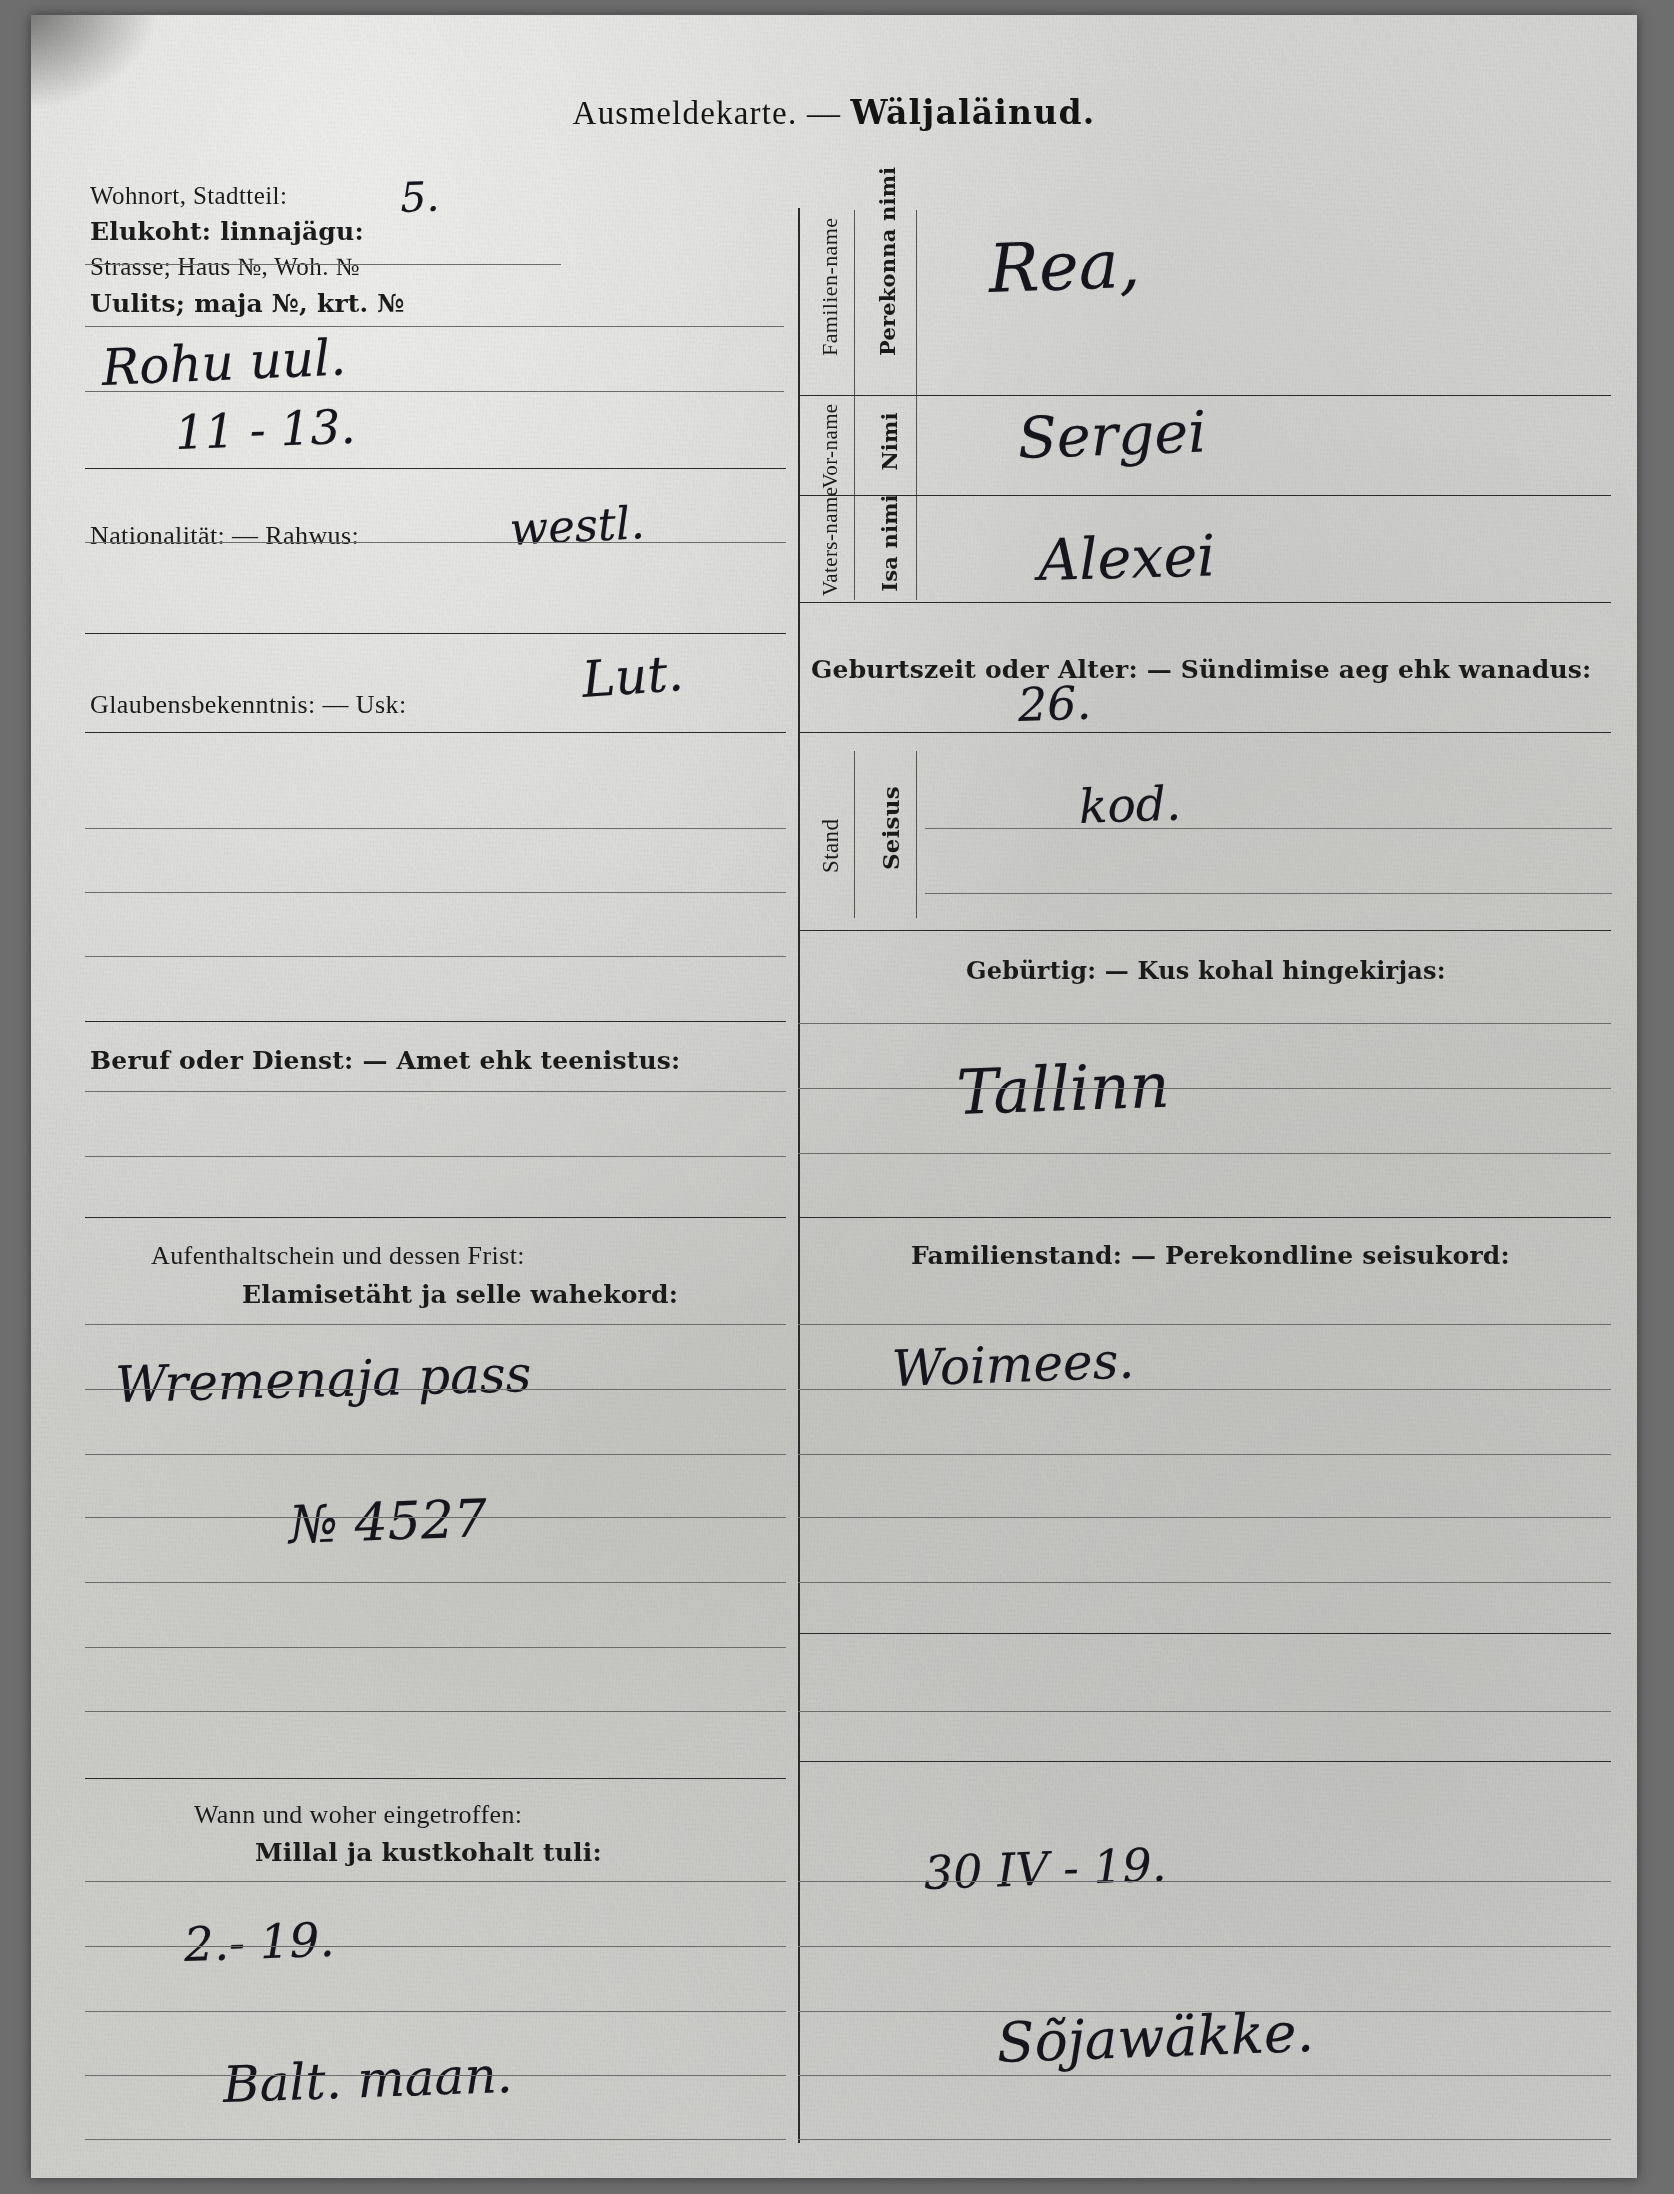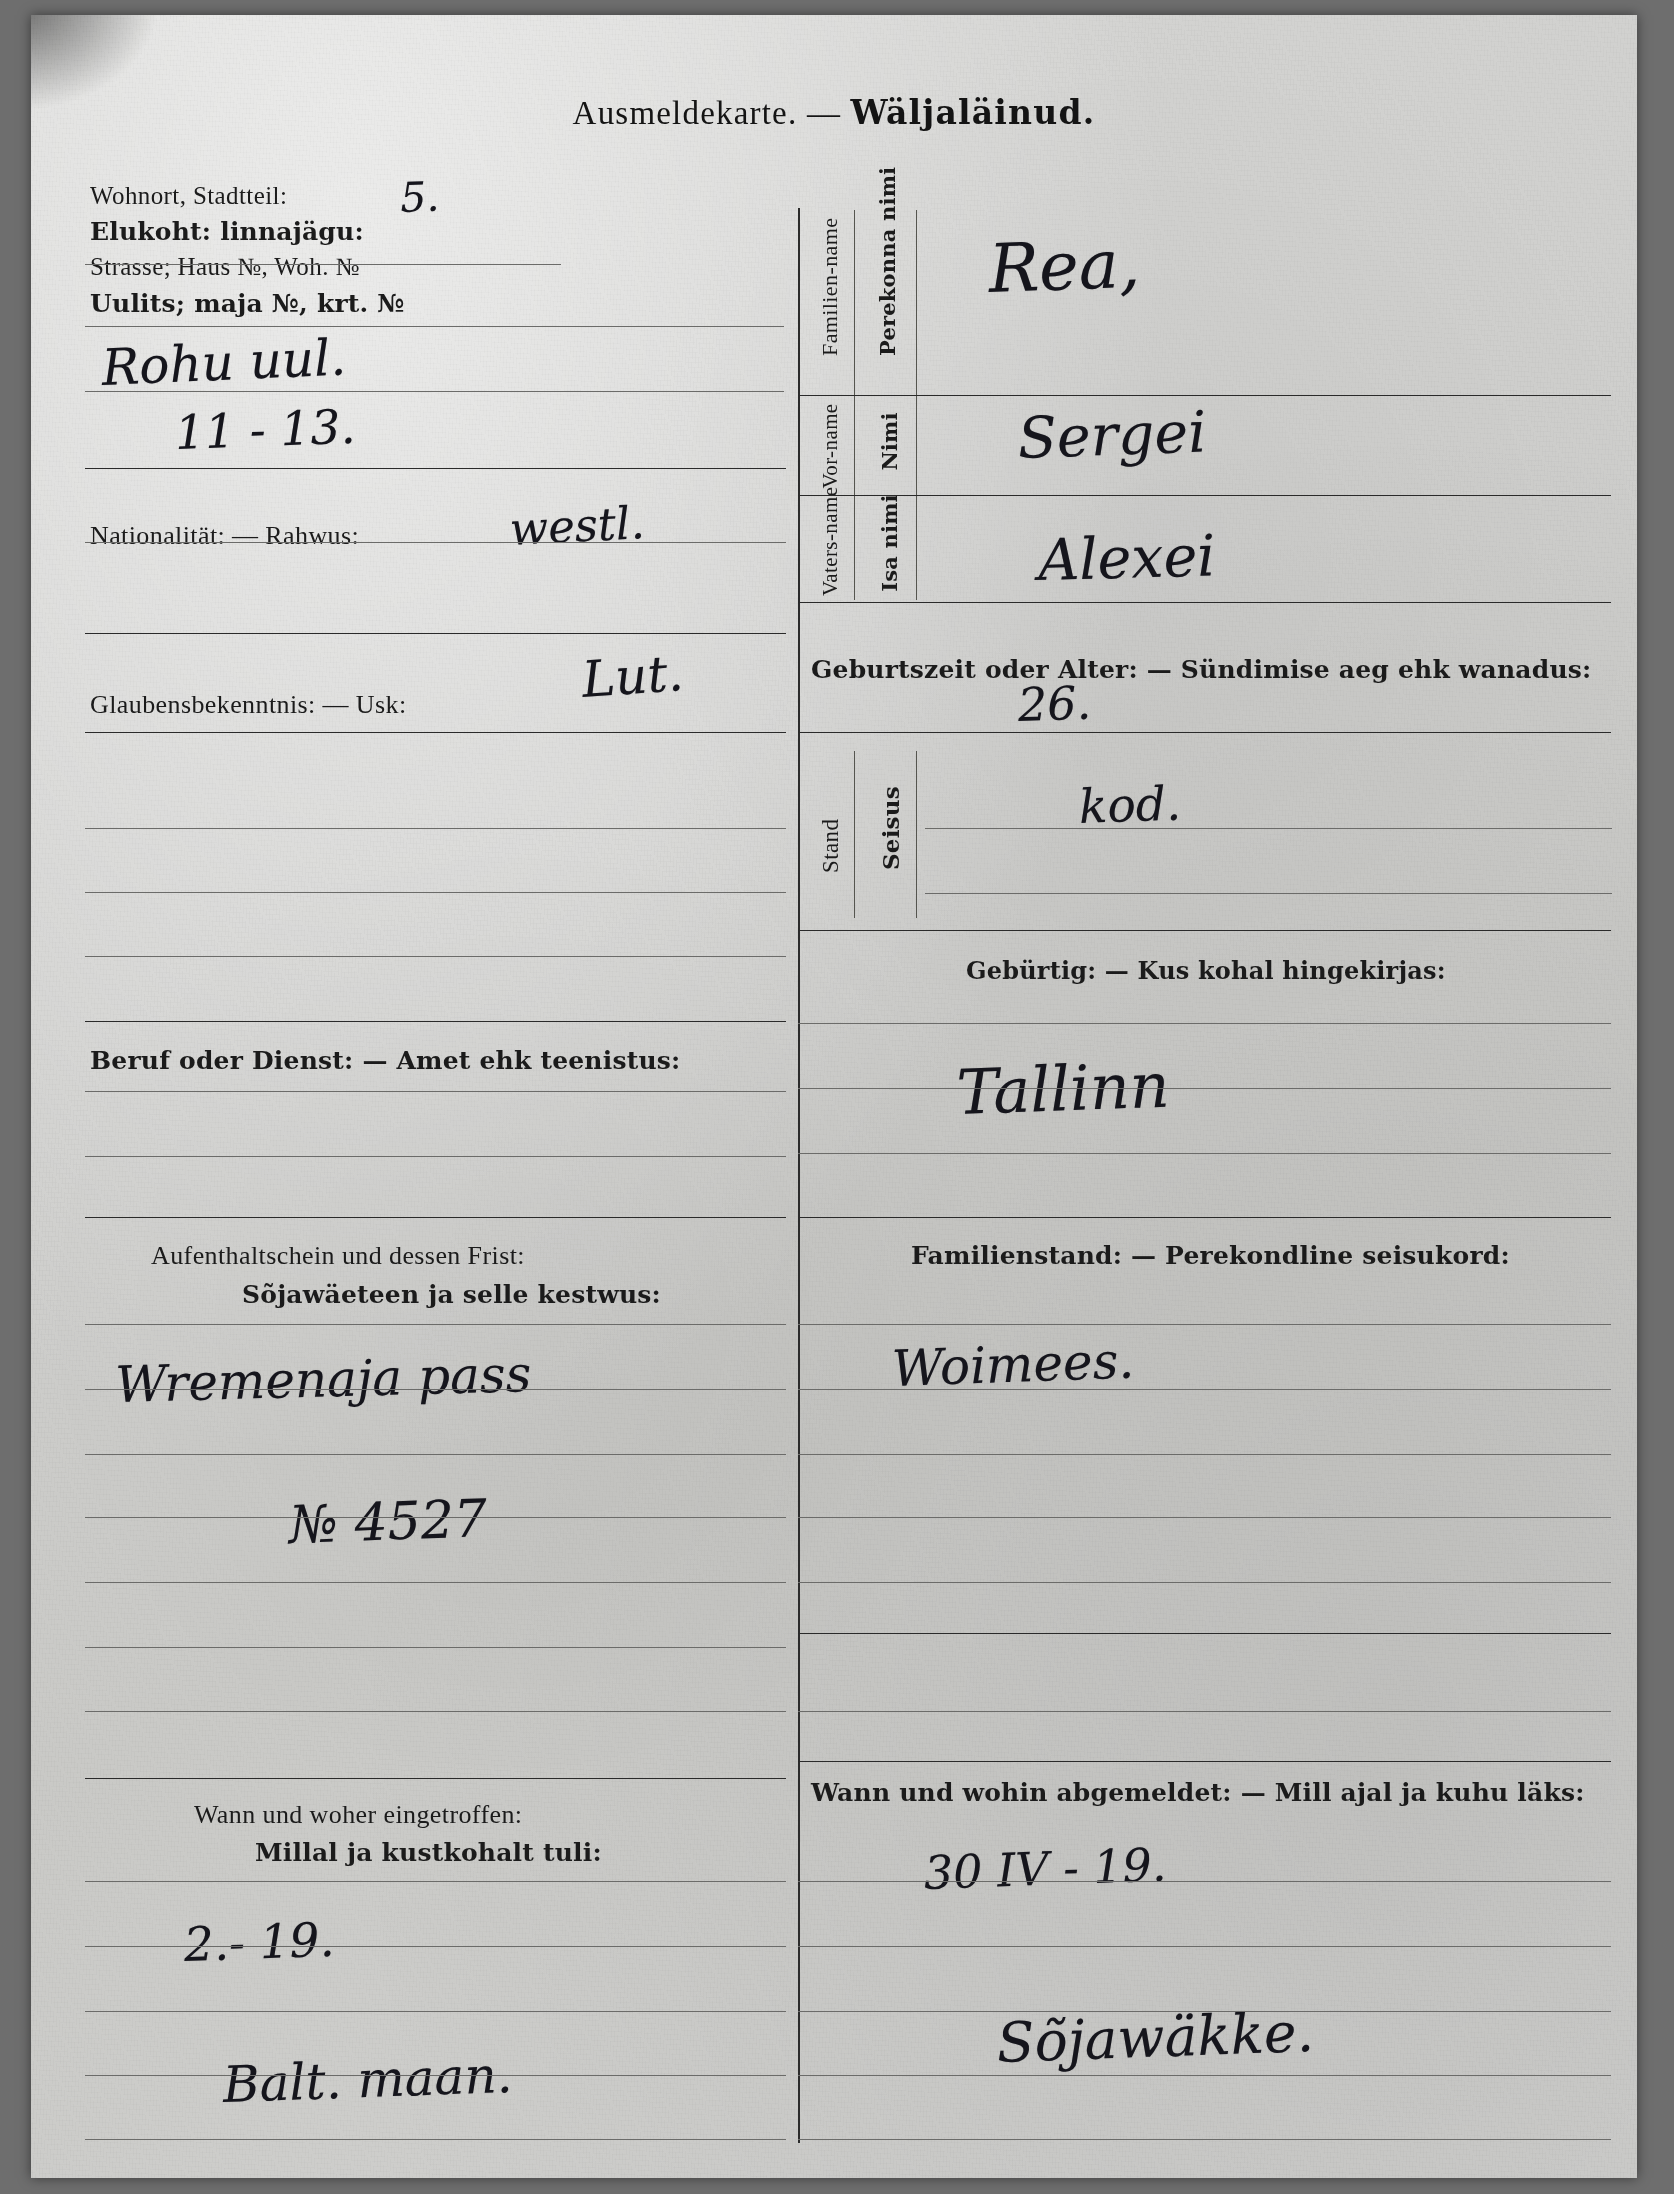--- a/index.html
+++ b/index.html
@@ -165,21 +165,21 @@
     <div class="rule med" style="left:54px; top:941px; width:701px;"></div>
     <div class="rule dark" style="left:54px; top:1006px; width:701px;"></div>
 
     <div class="prt fraktur" style="left:59px; top:1031px; font-size:25px;">Beruf oder Dienst: — Amet ehk teenistus:</div>
 
     <div class="rule med" style="left:54px; top:1076px; width:701px;"></div>
     <div class="rule med" style="left:54px; top:1141px; width:701px;"></div>
     <div class="rule dark" style="left:54px; top:1202px; width:701px;"></div>
 
     <div class="prt" style="left:120px; top:1226px; font-size:26px;">Aufenthaltschein und dessen Frist:</div>
-    <div class="prt fraktur" style="left:211px; top:1265px; font-size:25px;">Sõjawäeteen ja selle kestwus:</div>
+    <div class="prt fraktur" style="left:211px; top:1265px; font-size:25px;">Elamisetäht ja selle wahekord:</div>
 
     <div class="hw" style="left:85px; top:1341px; font-size:50px; transform:rotate(-1.5deg);">Wremenaja pass</div>
     <div class="hw" style="left:259px; top:1480px; font-size:52px; transform:rotate(-2deg);">№ 4527</div>
 
     <div class="rule med" style="left:54px; top:1309px; width:701px;"></div>
     <div class="rule med" style="left:54px; top:1374px; width:701px;"></div>
     <div class="rule med" style="left:54px; top:1439px; width:701px;"></div>
     <div class="rule med" style="left:54px; top:1502px; width:701px;"></div>
     <div class="rule med" style="left:54px; top:1567px; width:701px;"></div>
     <div class="rule med" style="left:54px; top:1632px; width:701px;"></div>
@@ -247,21 +247,20 @@
 
     <div class="rule med" style="left:767px; top:1309px; width:813px;"></div>
     <div class="rule med" style="left:767px; top:1374px; width:813px;"></div>
     <div class="rule med" style="left:767px; top:1439px; width:813px;"></div>
     <div class="rule med" style="left:767px; top:1502px; width:813px;"></div>
     <div class="rule med" style="left:767px; top:1567px; width:813px;"></div>
     <div class="rule dark" style="left:767px; top:1618px; width:813px;"></div>
     <div class="rule med" style="left:767px; top:1696px; width:813px;"></div>
     <div class="rule dark" style="left:767px; top:1746px; width:813px;"></div>
 
-    <div class="prt fraktur" style="left:780px; top:1763px; font-size:25px;">Wann und wohin abgemeldet: — Mill ajal ja kuhu läks:</div>
     <div class="hw" style="left:894px; top:1831px; font-size:46px; transform:rotate(-2deg);">30 IV - 19.</div>
     <div class="hw" style="left:967px; top:1996px; font-size:55px; transform:rotate(-2deg);">Sõjawäkke.</div>
 
     <div class="rule med" style="left:767px; top:1866px; width:813px;"></div>
     <div class="rule med" style="left:767px; top:1931px; width:813px;"></div>
     <div class="rule med" style="left:767px; top:1996px; width:813px;"></div>
     <div class="rule med" style="left:767px; top:2060px; width:813px;"></div>
     <div class="rule med" style="left:767px; top:2124px; width:813px;"></div>
 
   </div>

